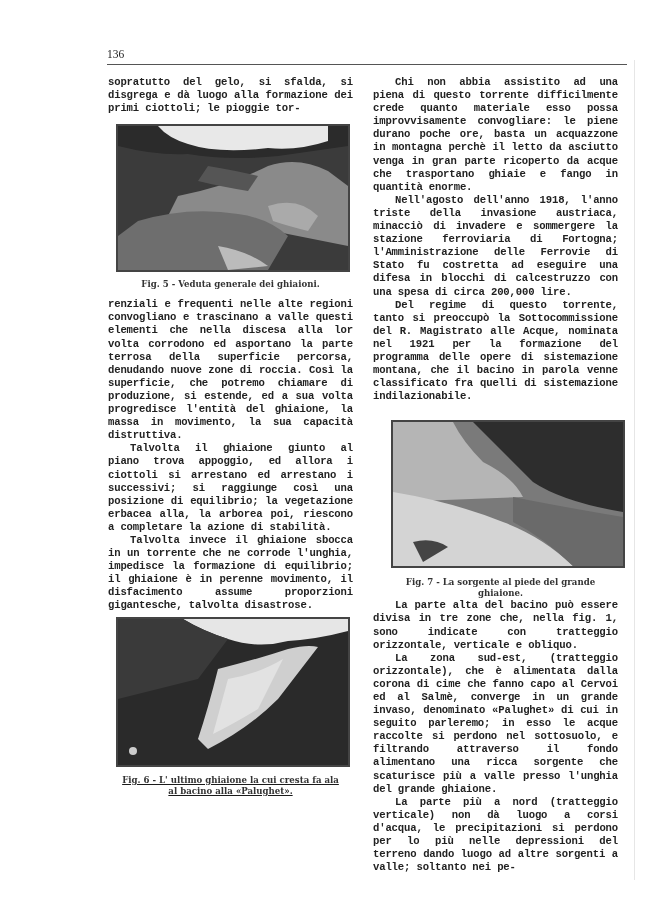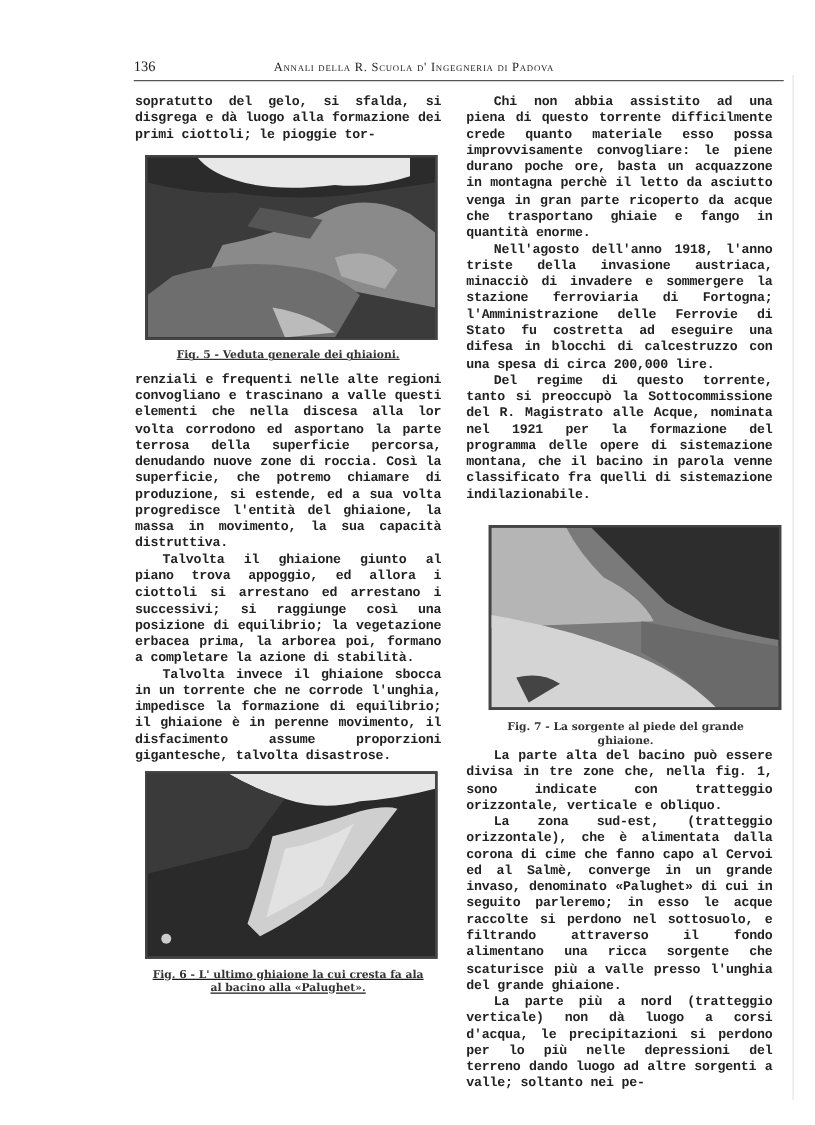--- a/index.html
+++ b/index.html
@@ -38,46 +38,45 @@
     .rule-right {
       position: absolute; left: 634px; top: 60px; width: 1px; height: 820px; background: #e6e6e6;
     }
   </style>
 </head>
 <body>
 
 <div class="page">
   <div class="header">
     <span class="page-number">136</span>
-    <span class="running-head">Annali della R. Scuola d' Ingegneria di Padova</span>
   </div>
 
   <div class="rule-right"></div>
 
   <div class="col col-left">
     <p class="txt">sopratutto del gelo, si sfalda, si disgrega e dà luogo alla formazione dei primi ciottoli; le pioggie tor-</p>
 
     <div class="figure" style="margin-top:9px;">
       <div class="photo" style="width:230px;height:144px;margin-left:8px;">
         <svg viewBox="0 0 230 144" preserveAspectRatio="none">
           <rect x="0" y="0" width="230" height="144" fill="#2b2b2b"></rect>
           <path d="M40 0 L210 0 L210 15 Q180 25 150 22 Q100 28 70 18 Q50 12 40 0 Z" fill="#e8e8e8"></path>
           <path d="M0 20 Q40 30 70 28 Q110 35 160 30 L230 20 L230 144 L0 144 Z" fill="#3b3b3b"></path>
           <path d="M60 70 Q110 60 150 40 Q180 30 210 45 L230 60 L230 120 Q180 110 130 100 Q90 95 50 90 Z" fill="#8a8a8a"></path>
           <path d="M20 95 Q70 80 120 88 Q150 92 170 110 L150 144 L0 144 L0 110 Z" fill="#6e6e6e"></path>
           <path d="M90 40 Q120 45 140 50 L130 65 Q100 60 80 55 Z" fill="#555"></path>
           <path d="M100 120 Q130 125 150 140 L110 144 Z" fill="#bbb"></path>
           <path d="M150 80 Q180 70 200 90 L190 105 Q170 100 155 95 Z" fill="#aaa"></path>
         </svg>
       </div>
-      <div class="caption" style="margin-top:7px;text-decoration:underline;">Fig. 5 - Veduta generale dei ghiaioni.</div>
+      <div class="caption" style="margin-top:7px;">Fig. 5 - Veduta generale dei ghiaioni.</div>
     </div>
 
     <p class="txt" style="margin-top:8px;">renziali e frequenti nelle alte regioni convogliano e trascinano a valle questi elementi che nella discesa alla lor volta corrodono ed asportano la parte terrosa della superficie percorsa, denudando nuove zone di roccia. Così la superficie, che potremo chiamare di produzione, si estende, ed a sua volta progredisce l'entità del ghiaione, la massa in movimento, la sua capacità distruttiva.</p>
-    <p class="txt indent">Talvolta il ghiaione giunto al piano trova appoggio, ed allora i ciottoli si arrestano ed arrestano i successivi; si raggiunge così una posizione di equilibrio; la vegetazione erbacea prima, la arborea poi, formano a completare la azione di stabilità.</p>
+    <p class="txt indent">Talvolta il ghiaione giunto al piano trova appoggio, ed allora i ciottoli si arrestano ed arrestano i successivi; si raggiunge così una posizione di equilibrio; la vegetazione erbacea alla, la arborea poi, riescono a completare la azione di stabilità.</p>
     <p class="txt indent">Talvolta invece il ghiaione sbocca in un torrente che ne corrode l'unghia, impedisce la formazione di equilibrio; il ghiaione è in perenne movimento, il disfacimento assume proporzioni gigantesche, talvolta disastrose.</p>
 
     <div class="figure" style="margin-top:4px;text-decoration:underline;">
       <div class="photo" style="width:230px;height:146px;margin-left:8px;">
         <svg viewBox="0 0 230 146" preserveAspectRatio="none">
           <rect x="0" y="0" width="230" height="146" fill="#2a2a2a"></rect>
           <path d="M65 0 L230 0 L230 12 Q200 20 170 22 Q140 30 110 20 Q85 12 65 0 Z" fill="#e6e6e6"></path>
           <path d="M0 0 L65 0 Q85 12 110 20 L80 60 L0 80 Z" fill="#3a3a3a"></path>
           <path d="M100 50 Q140 40 170 30 Q190 25 200 28 L160 80 Q130 110 90 130 L80 120 Q90 90 100 50 Z" fill="#cfcfcf"></path>
           <path d="M110 60 Q140 55 165 40 L140 90 Q115 105 95 115 Z" fill="#e2e2e2"></path>

